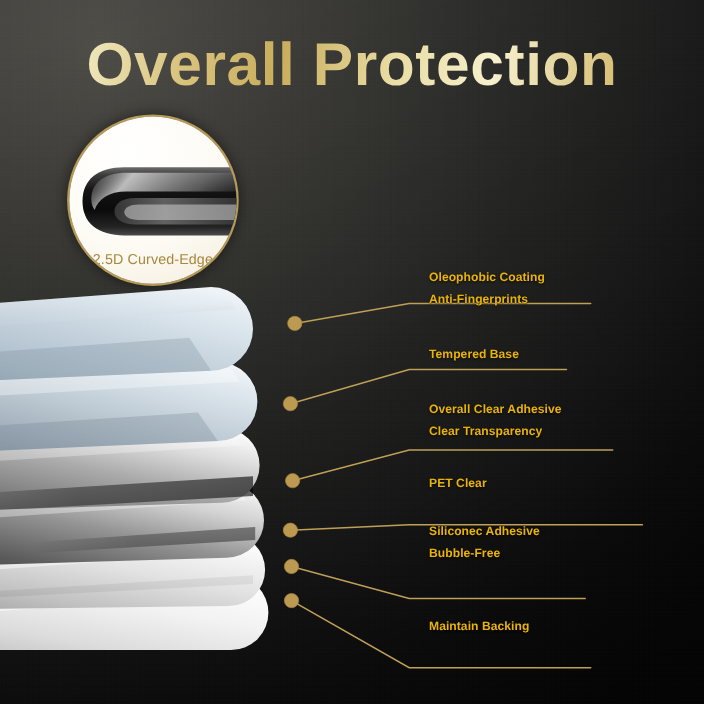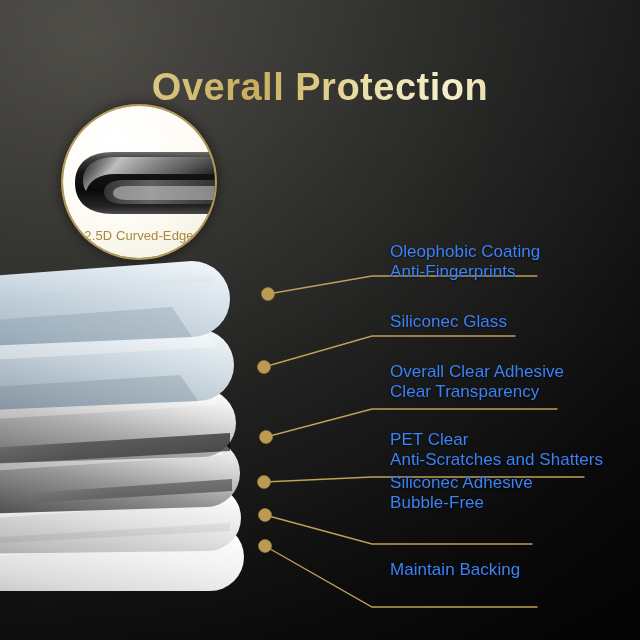--- a/index.html
+++ b/index.html
@@ -50,37 +50,36 @@
       repeating-linear-gradient(90deg,  rgba(255,255,255,0.010) 0 1px, rgba(0,0,0,0.010) 1px 2px);
   }
 
   
   .title {
     position: absolute;
     left: 0;
     right: 0;
     top: 24px;
     text-align: center;
-    font-size: 38px;
+    font-size: 55px;
     font-weight: 700;
     letter-spacing: 0.5px;
     line-height: 1.25;
     background: linear-gradient(100deg,
         #e7dca6 0%,
         #f3edc8 10%,
         #d9c47e 26%,
         #c9ad5c 40%,
         #e9dda4 56%,
         #f6f0cd 70%,
         #d8c27c 86%,
         #c2a655 100%);
     -webkit-background-clip: text;
     background-clip: text;
     color: transparent;
-    margin-top: 40px;
     -webkit-text-fill-color: transparent;
   }
 
   
   .inset-circle {
     position: absolute;
     left: 63px;
     top: 106px;
     width: 152px;
     height: 152px;
@@ -136,24 +135,24 @@
   
   .leaders {
     position: absolute;
     inset: 0;
     pointer-events: none;
   }
 
   
   .callout {
     position: absolute;
-    color: #3b82f6;
-    font-size: 17px;
+    color: #eab308;
+    font-size: 11px;
     line-height: 20px;
-    font-weight: 400;
+    font-weight: 700;
     letter-spacing: .05px;
     white-space: nowrap;
     text-shadow: 0 1px 2px rgba(0,0,0,0.7);
   }
   .callout .l2 { display: block; }
 </style>
 </head>
 <body>
 
 <div id="stage">
@@ -307,31 +306,30 @@
       <circle cx="265" cy="546" r="6.5"></circle>
     </g>
   </svg>
 
   <div class="callout" style="left:390px; top:242px;">
     <span>Oleophobic Coating</span>
     <span class="l2">Anti-Fingerprints</span>
   </div>
 
   <div class="callout" style="left:390px; top:312px;">
-    <span>Siliconec Glass</span>
+    <span>Tempered Base</span>
   </div>
 
   <div class="callout" style="left:390px; top:362px;">
     <span>Overall Clear Adhesive</span>
     <span class="l2">Clear Transparency</span>
   </div>
 
   <div class="callout" style="left:390px; top:430px;">
     <span>PET Clear</span>
-    <span class="l2">Anti-Scratches and Shatters</span>
   </div>
 
   <div class="callout" style="left:390px; top:473px;">
     <span>Siliconec Adhesive</span>
     <span class="l2">Bubble-Free</span>
   </div>
 
   <div class="callout" style="left:390px; top:560px;">
     <span>Maintain Backing</span>
   </div>

